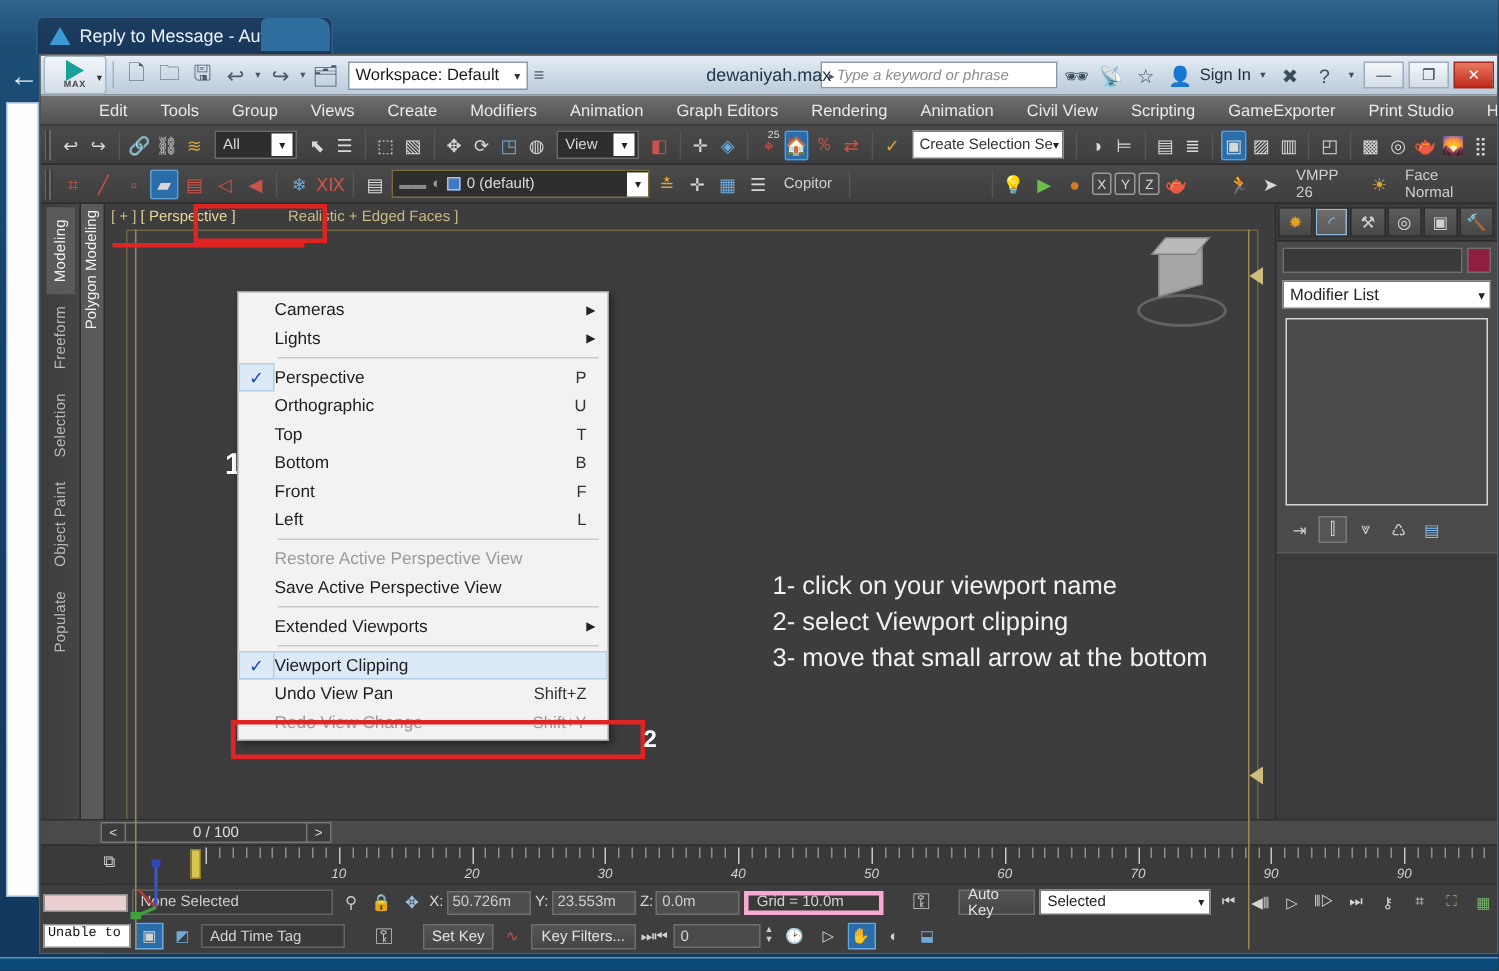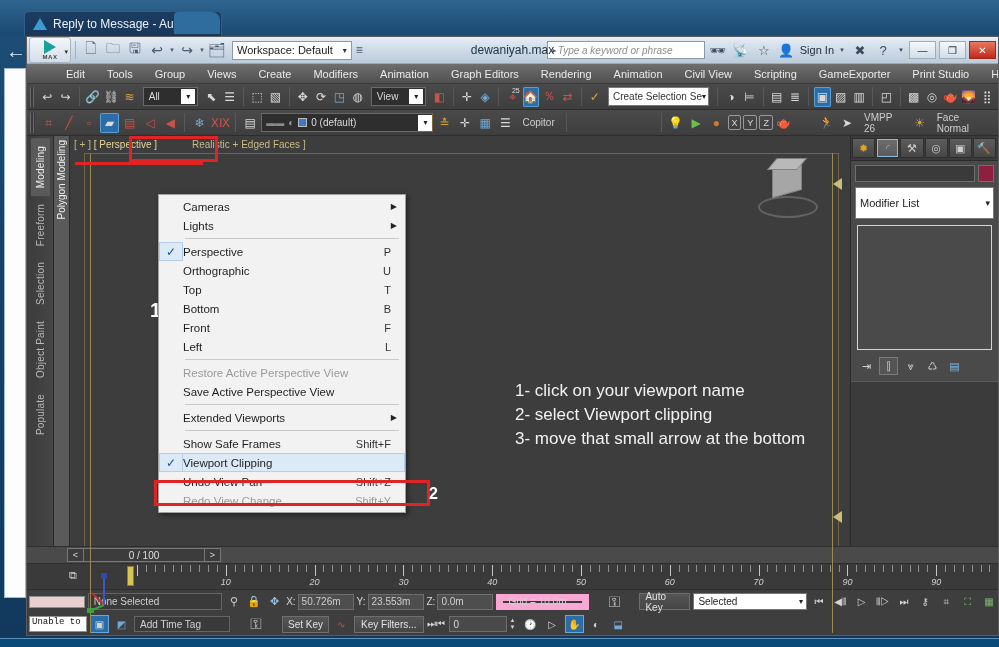--- a/index.html
+++ b/index.html
@@ -258,21 +258,21 @@
   .cpt{
     width:24px;height:20px; display:inline-flex;align-items:center;justify-content:center;
     background:linear-gradient(180deg,#5c5c5c,#464646); border:1px solid #2e2e2e; margin-right:1px;
     font-size:11px;color:#d0d0d0;
   }
   .cpt.sel{ background:linear-gradient(180deg,#6e6e6e,#5a5a5a); box-shadow:inset 0 0 0 1px #8fb9dd;}
   #cp-namebar{ display:flex; padding:4px 4px 2px 4px; gap:3px;}
   #cp-name{flex:1;height:17px;background:#3a3a3a;border:1px solid #6e6e6e;}
   #cp-color{width:16px;height:17px;background:#8e1f3f;border:1px solid #6e6e6e;}
   #modlist{
-    margin:3px 4px; height:32px; background:#fff; border:1px solid #7a7a7a;
+    margin:3px 4px; height:19px; background:#fff; border:1px solid #7a7a7a;
     display:flex;align-items:center;padding-left:4px;color:#222;font-size:11px;
   }
   #modlist .cda{margin-left:auto;font-size:9px;padding-right:3px;}
   #modstack{
     margin:3px 6px; flex:0 0 125px; background:#4a4a4a; border:1px solid #d5d5d5;
   }
   #modbtns{ display:flex;align-items:center;gap:3px;padding:4px 6px;}
   .mb{width:19px;height:18px;display:inline-flex;align-items:center;justify-content:center;
       color:#cfcfcf;font-size:11px;}
   .mb.box{border:1px solid #7a7a7a;background:#555;}
@@ -306,21 +306,21 @@
   #mxs-top{height:12px;background:#e9cfcf;border:1px solid #8f8f8f;}
   #mxs-bot{height:16px;background:#fff;border:1px solid #8f8f8f;color:#111;font-size:9px;
     font-family:"Liberation Mono",monospace; overflow:hidden;white-space:nowrap;padding-left:2px;}
   #selstatus{width:140px;height:17px;background:#3a3a3a;border:1px solid #646464;color:#cfcfcf;
     font-size:10px;display:flex;align-items:center;padding-left:5px;}
   .sbico{width:18px;height:17px;display:inline-flex;align-items:center;justify-content:center;color:#cacaca;font-size:11px;}
   .coordbox{display:flex;align-items:center;gap:2px;}
   .coordbox .lbl{color:#d8d8d8;font-size:10px;}
   .coordbox .fld{width:56px;height:16px;background:#4e4e4e;border:1px solid #6e6e6e;color:#cfcfcf;
     font-size:10px;display:flex;align-items:center;padding-left:3px;}
-  #gridbox{width:96px;height:16px;background:#3a3a3a;border:7px solid #f9a8d4;color:#d2d2d2;font-size:10px;
+  #gridbox{width:96px;height:16px;background:#3a3a3a;border:3px solid #f9a8d4;color:#d2d2d2;font-size:10px;
     display:flex;align-items:center;padding-left:5px;}
   #prompt{flex:1;height:17px;background:#3a3a3a;border:1px solid #646464;color:#cfcfcf;font-size:10px;
     display:flex;align-items:center;padding-left:5px;}
   #timetag{width:96px;height:16px;background:#3a3a3a;border:1px solid #646464;color:#d2d2d2;font-size:10px;
     display:flex;align-items:center;padding-left:5px;}
   .keybtn{height:17px;padding:0 5px;background:linear-gradient(180deg,#555,#464646);border:1px solid #6e6e6e;
     color:#e2e2e2;font-size:10px;display:flex;align-items:center;}
   #keysel{width:118px;height:17px;background:#fff;border:1px solid #777;color:#222;font-size:10px;
     display:flex;align-items:center;padding-left:4px;}
   #keysel .cda{margin-left:auto;font-size:8px;padding-right:3px;}
@@ -868,25 +868,20 @@
         <span class="sc"></span>
       </div>
       <div class="msep"></div>
       <div class="mrow">
         <span class="chk"></span>
         <span class="lab">Extended Viewports</span>
         <span class="sc"></span>
         <span class="sub">▶</span>
       </div>
       <div class="msep"></div>
-      <div class="mrow">
-        <span class="chk"></span>
-        <span class="lab">Show Safe Frames</span>
-        <span class="sc">Shift+F</span>
-      </div>
       <div class="mrow sel checked">
         <span class="chk">✓</span>
         <span class="lab">Viewport Clipping</span>
         <span class="sc"></span>
       </div>
       <div class="mrow">
         <span class="chk"></span>
         <span class="lab">Undo View Pan</span>
         <span class="sc">Shift+Z</span>
       </div>

